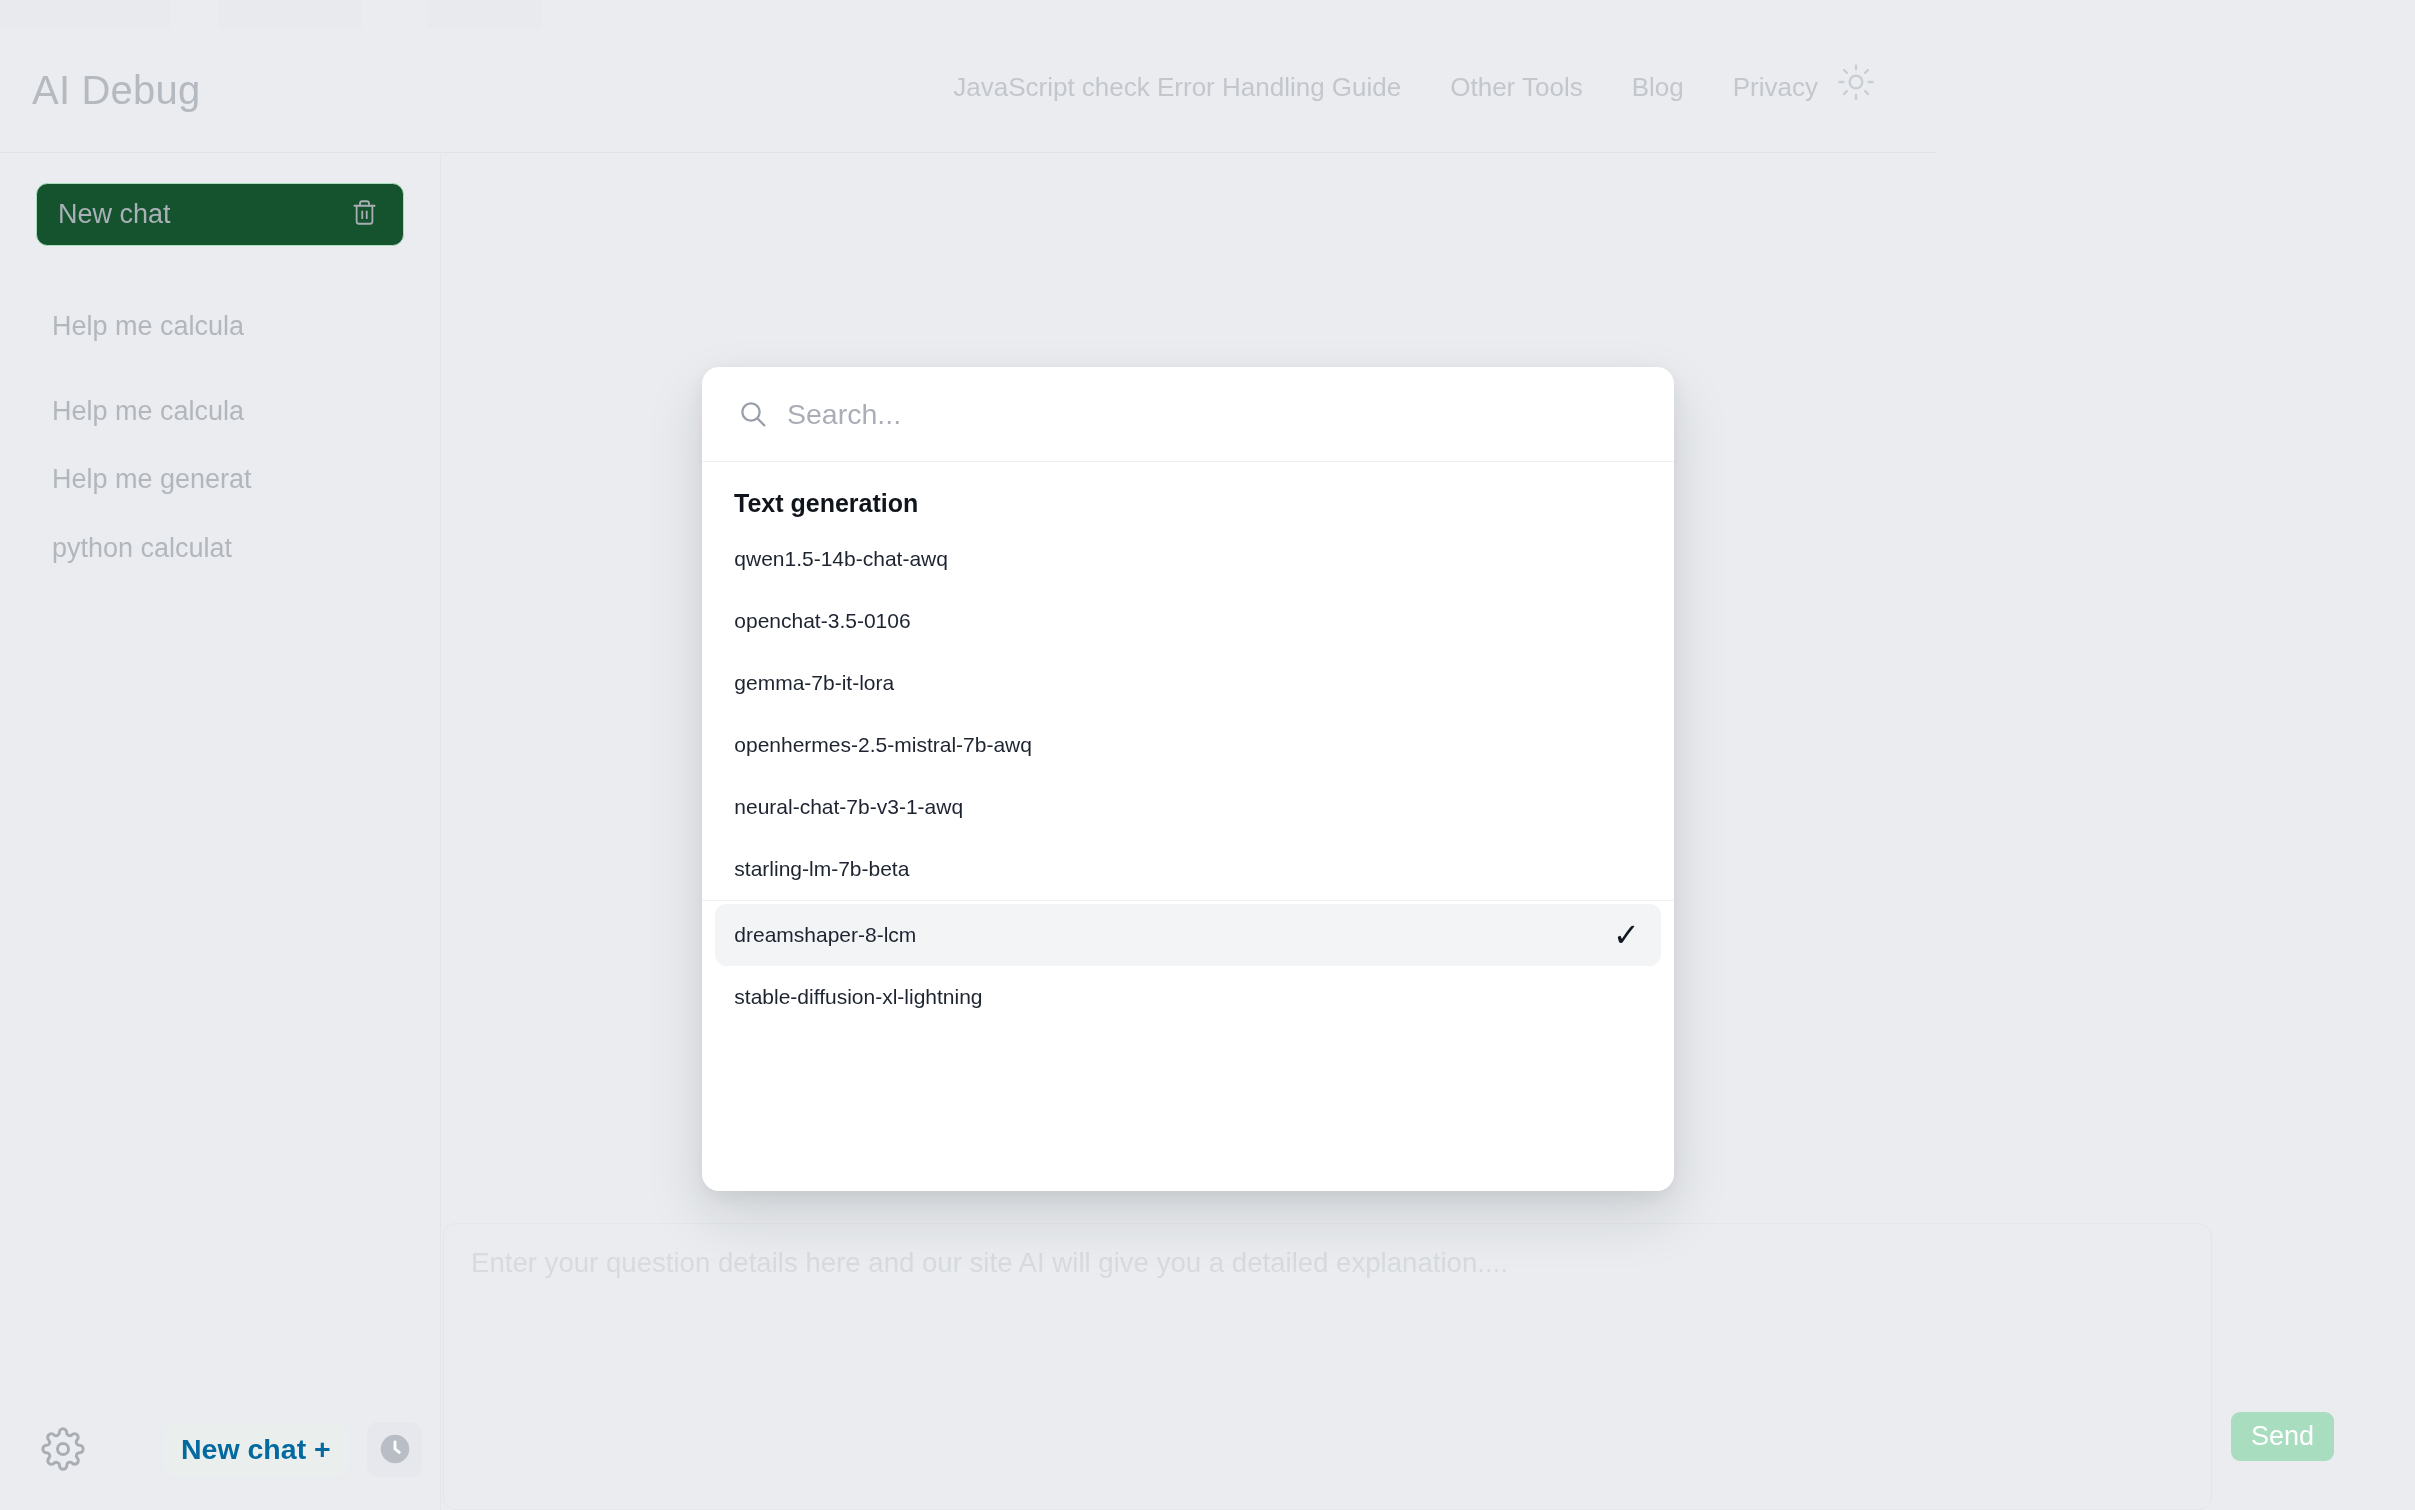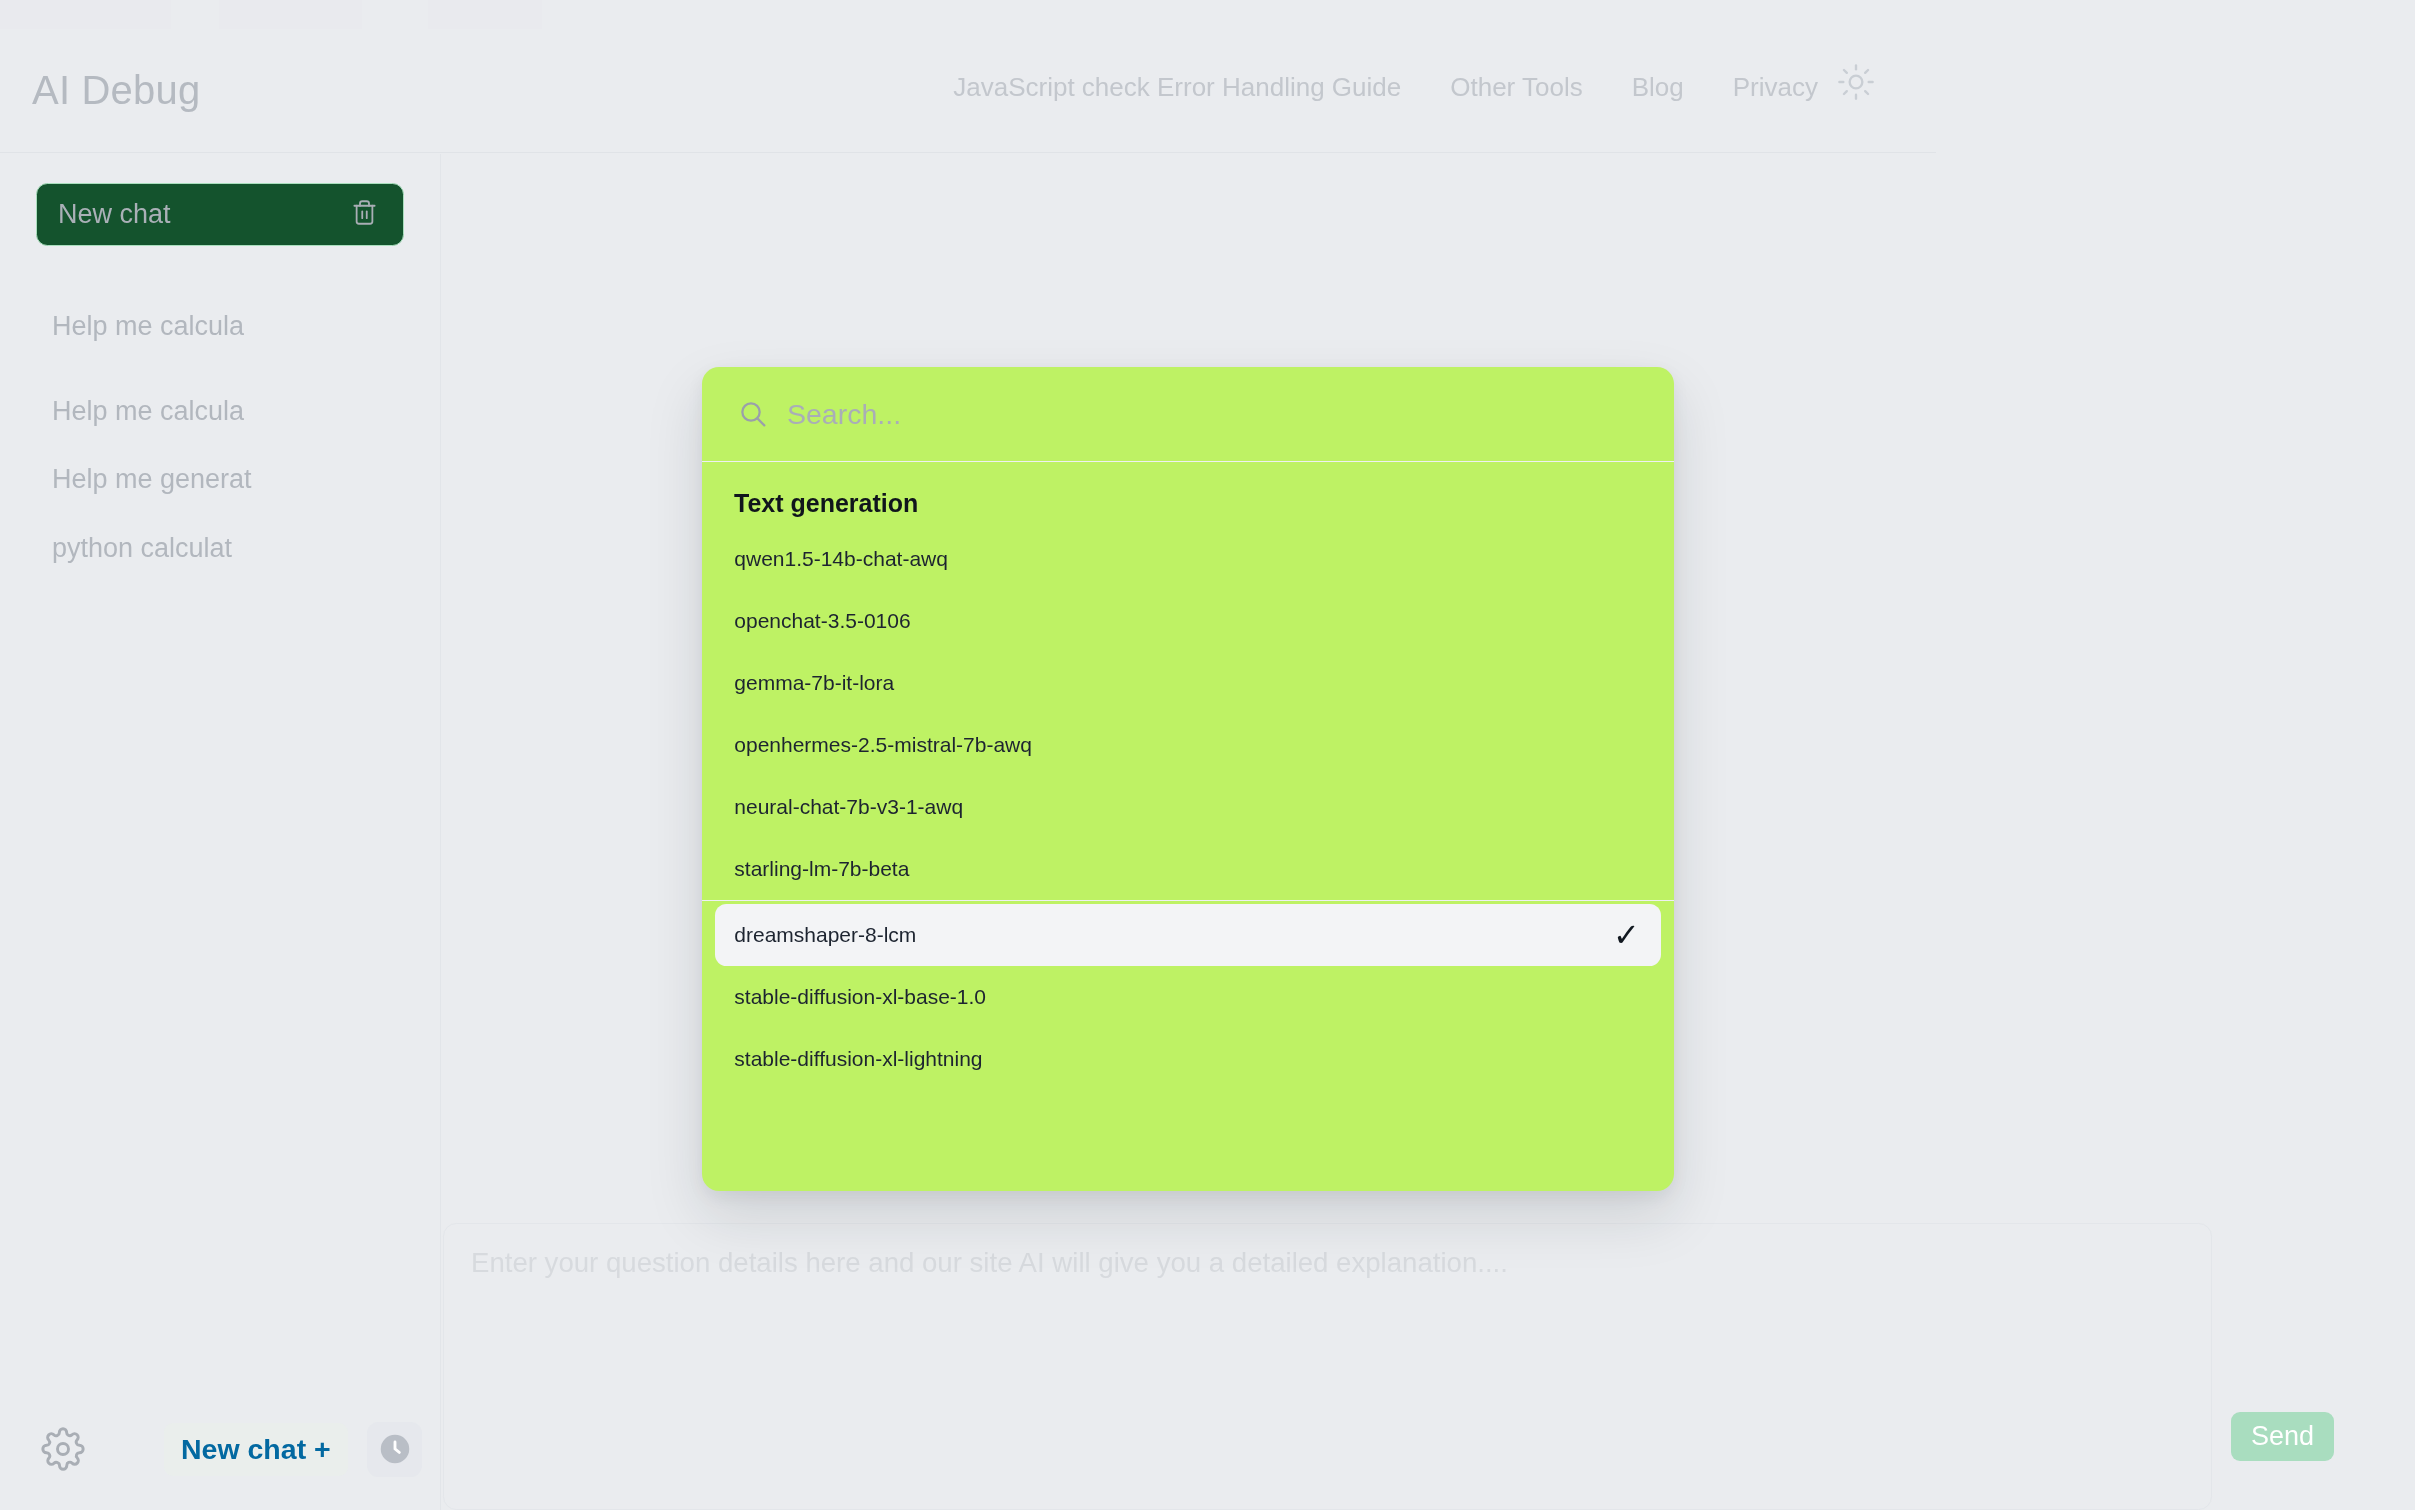--- a/index.html
+++ b/index.html
@@ -197,21 +197,21 @@
     position: absolute;
     inset: 0;
     background: transparent;
   }
   #model-modal {
     position: absolute;
     left: 702px;
     top: 367px;
     width: 972px;
     height: 824px;
-    background: #bef264;
+    background: #ffffff;
     border-radius: 17px;
     box-shadow: 0 25px 57px rgba(22,28,40,.13), 0 5.7px 17px rgba(22,28,40,.06);
     overflow: hidden;
   }
   #modal-search-row {
     height: 95px;
     display: flex;
     align-items: center;
     padding: 0 32px;
     border-bottom: 1px solid #eef0f3;
@@ -393,24 +393,20 @@
 
       <div class="group-divider"></div>
 
       <div class="group" id="group-image">
 
         <div class="model-row selected">
           <span class="model-name">dreamshaper-8-lcm</span>
           <span class="check-mark">✓</span>
         </div>
         <div class="model-row">
-          <span class="model-name">stable-diffusion-xl-base-1.0</span>
-          <span class="check-mark check-hidden">✓</span>
-        </div>
-        <div class="model-row">
           <span class="model-name">stable-diffusion-xl-lightning</span>
           <span class="check-mark check-hidden">✓</span>
         </div>
       </div>
 
     </div>
   </div>
 
 </div>
 

